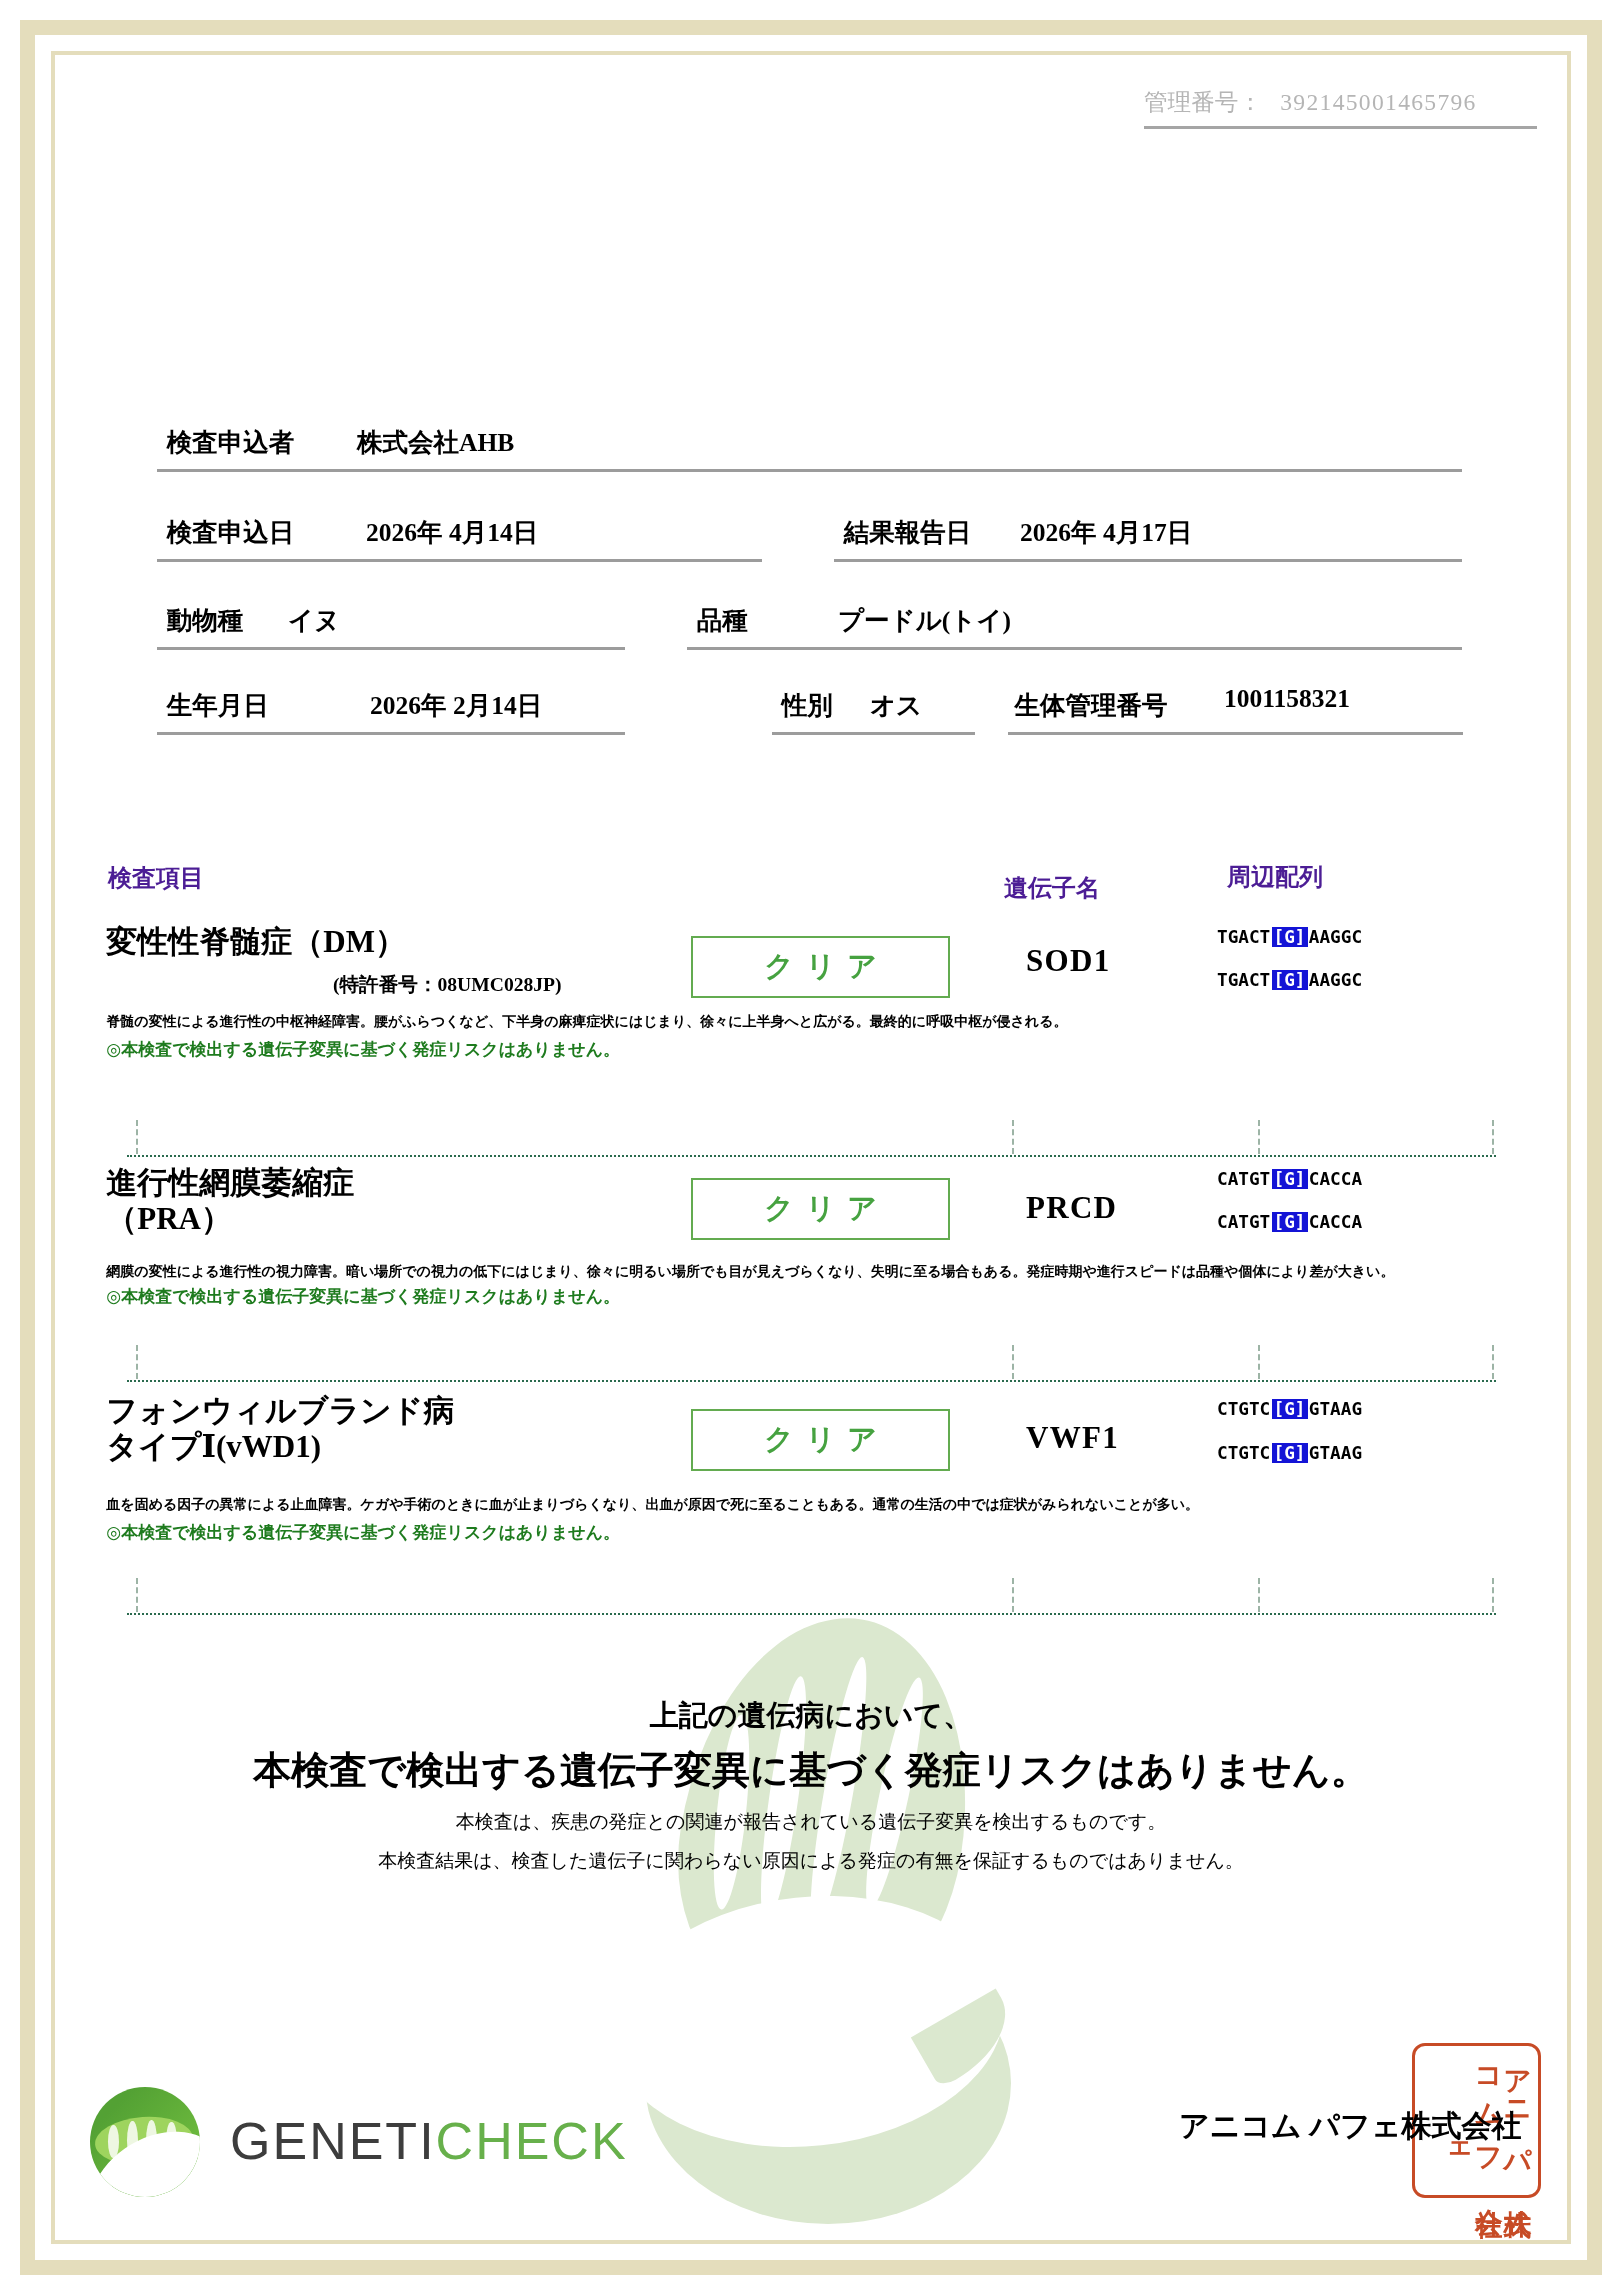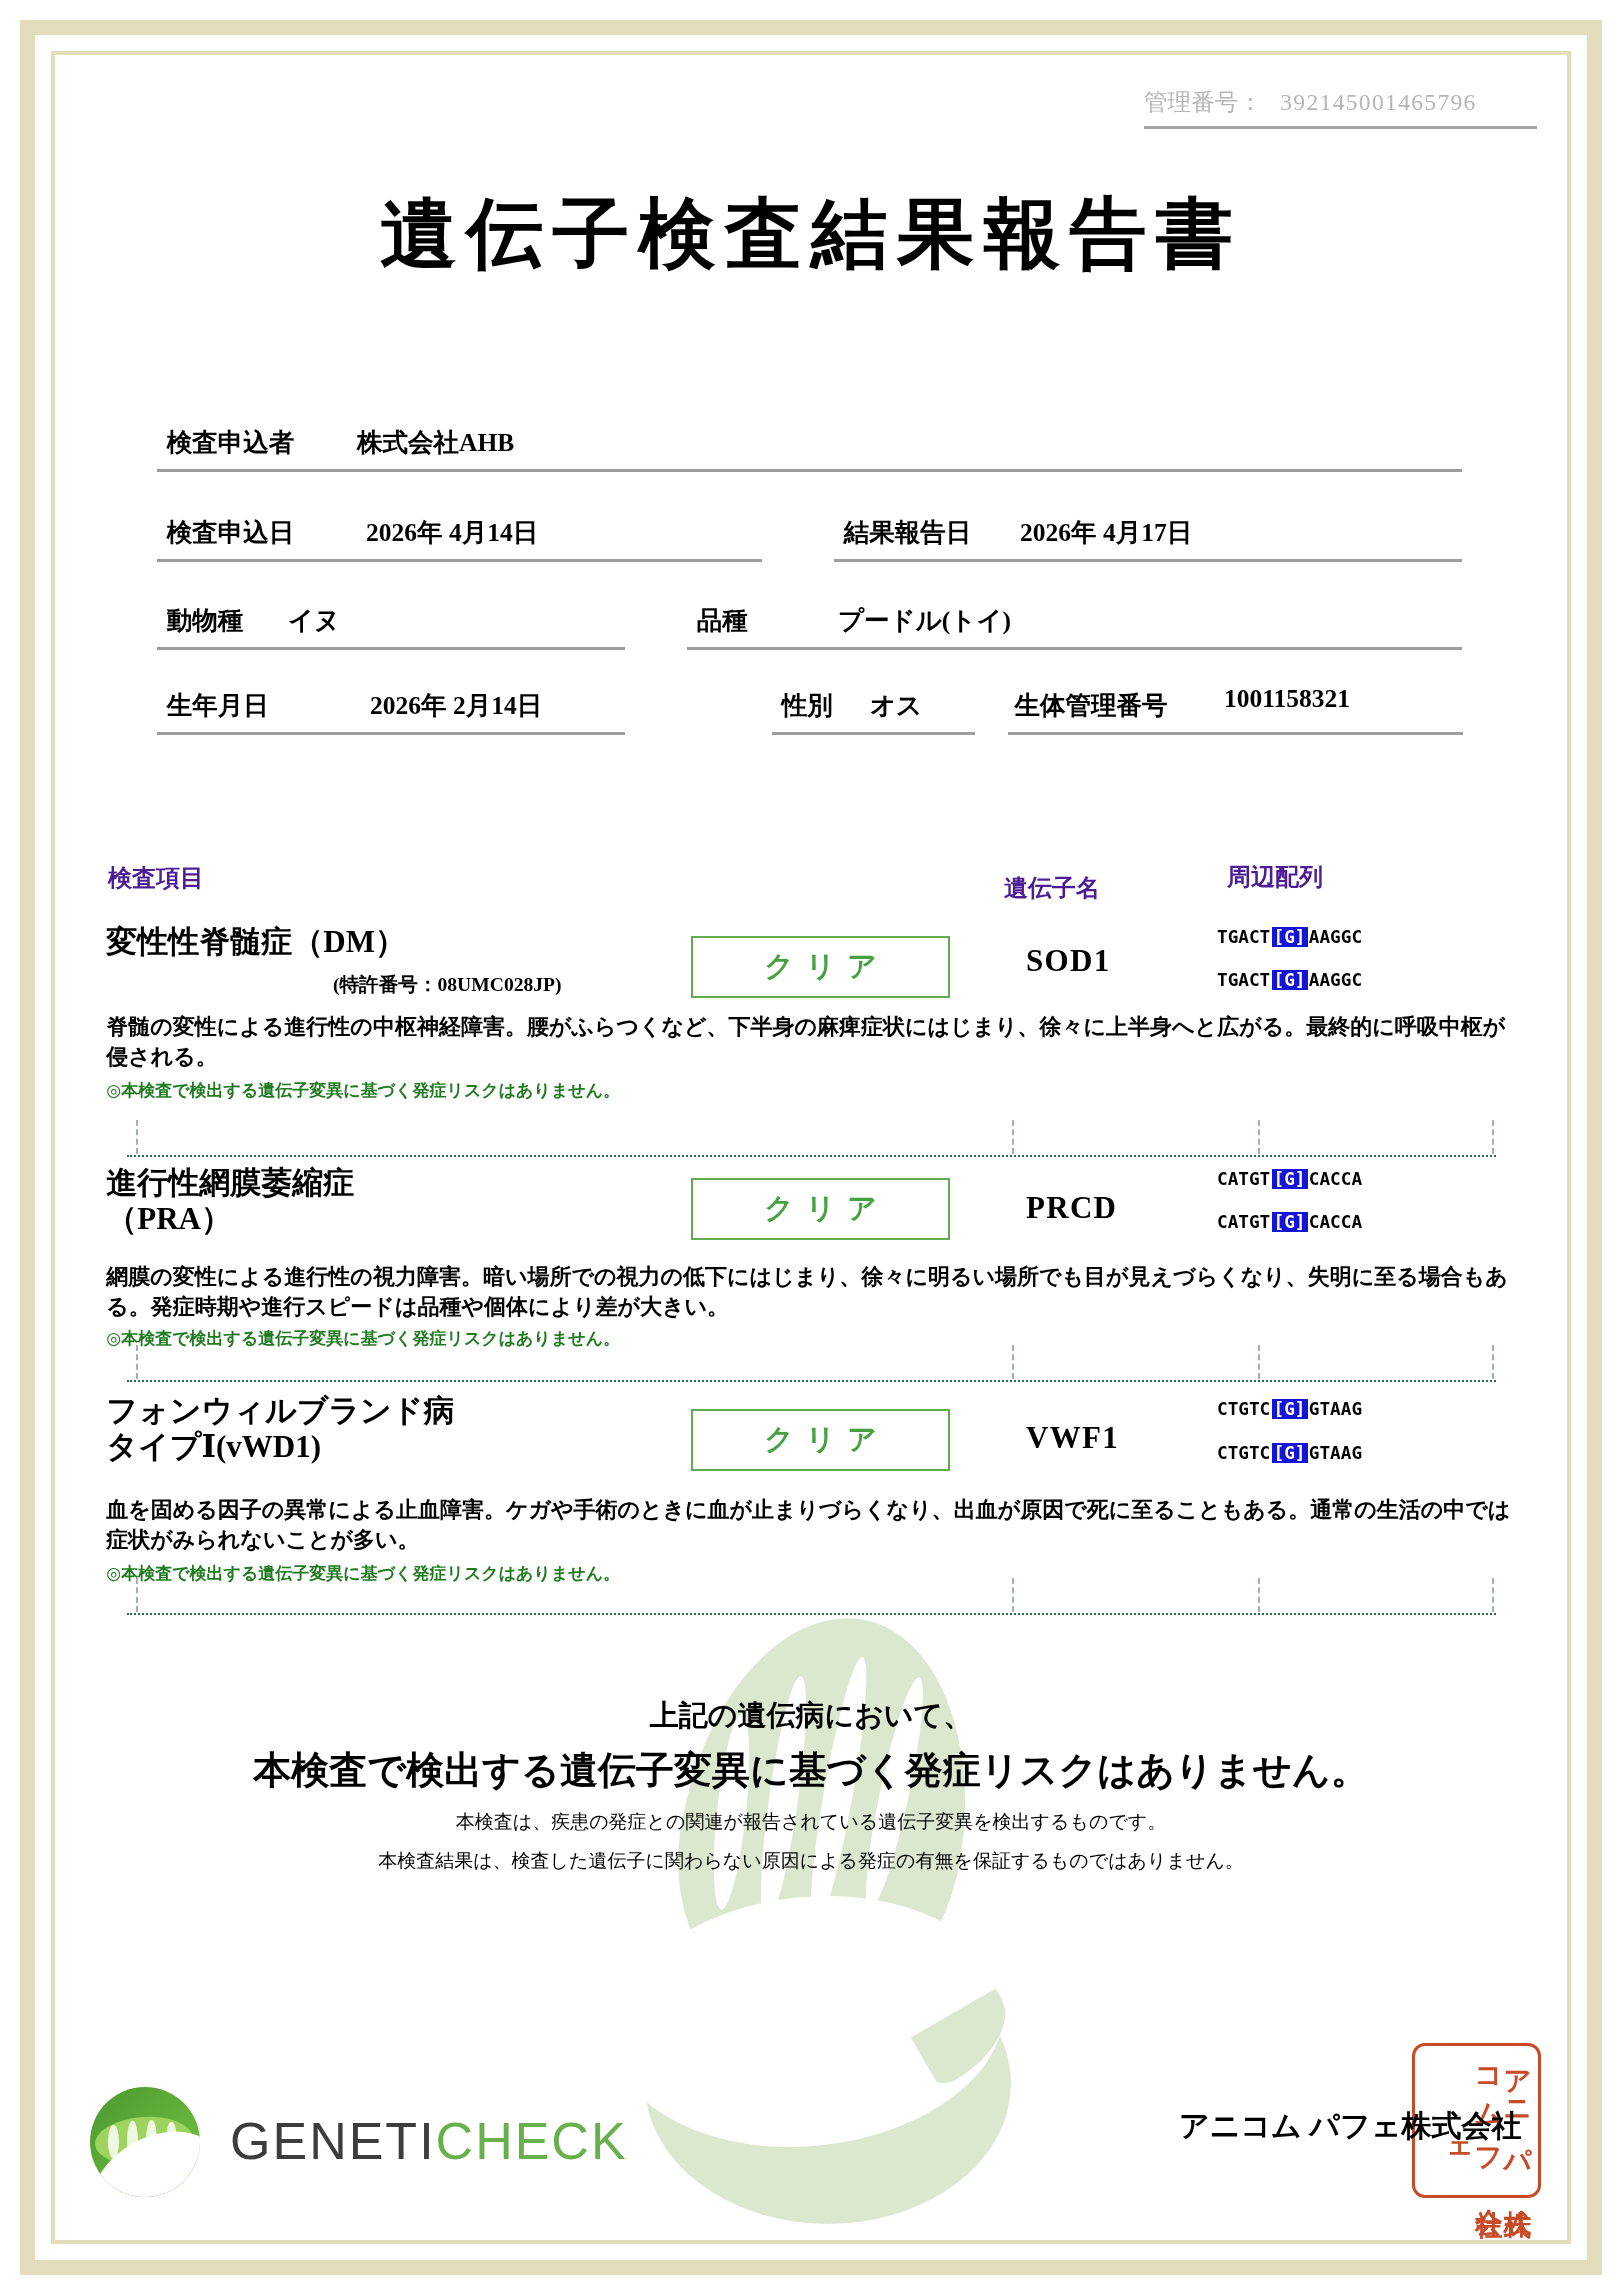--- a/index.html
+++ b/index.html
@@ -37,21 +37,21 @@
   .dname { position:absolute; font-size:31px; font-weight:700; line-height:1.16; white-space:nowrap; }
   .patent { position:absolute; font-size:19.6px; font-weight:600; white-space:nowrap; }
   .clearbox { position:absolute; width:255px; height:58px; border:2.6px solid #63ab50;
     display:flex; align-items:center; justify-content:center; background:#fff; }
   .clearbox span { color:#46a240; font-size:29px; font-weight:600; letter-spacing:11.8px; padding-left:11.8px; }
   .gene { position:absolute; font-size:31px; font-weight:600; letter-spacing:1.3px; white-space:nowrap; }
   .seq { position:absolute; font-family:"DejaVu Sans Mono","Liberation Mono",monospace;
     font-size:17.7px; font-weight:700; white-space:nowrap; }
   .seq .var { background:#1414d6; color:#fff; padding:0 2px; margin:0 1.3px; }
   .stext { position:absolute; left:1.3px; right:2.6px; }
-  .desc { font-size:22px; font-weight:600; line-height:1.38; }
+  .desc { font-size:14px; font-weight:600; line-height:1.38; }
   .note { margin-top:6.5px; color:#1e7b1e; font-size:17px; font-weight:700; }
   .sep { position:absolute; left:22px; right:26px; bottom:0; height:38px;
     border-bottom:2.6px dotted #2a6a4e; }
   .sep i { position:absolute; bottom:1.3px; height:34px; border-left:2px dashed #9db4a6; }
 
   
   .wm { position:absolute; left:638px; top:1616px; width:432px; height:628px; z-index:1; }
   .wm div { position:absolute; }
   .wm-leaf { left:46px; top:0; width:281px; height:406px; background:#dbe8cf;
     border-radius:52% 48% 50% 50% / 58% 54% 46% 42%; transform:rotate(9deg); }
@@ -109,21 +109,20 @@
     <div class="wm-stripe" style="left:242px; top:59px; height:236px; transform:rotate(12deg);"></div>
     <div class="wm-swooshbase"></div>
     <div class="wm-swooshcut"></div>
     <div class="wm-tail"></div>
   </div>
 
   <div class="ctrl">
     <span>管理番号：</span><span class="num">392145001465796</span>
   </div>
 
-  <h1 class="title">遺伝子検査結果報告書</h1>
 
   <div class="frow" style="left:157px; top:422px; width:1305px;">
     <span class="lab" style="left:9.8px;">検査申込者</span>
     <span class="val" style="left:200px;">株式会社AHB</span>
   </div>
   <div class="frow" style="left:157px; top:512px; width:605px;">
     <span class="lab" style="left:9.8px;">検査申込日</span>
     <span class="val" style="left:209px;">2026年 4月14日</span>
   </div>
   <div class="frow" style="left:834px; top:512px; width:628px;">

